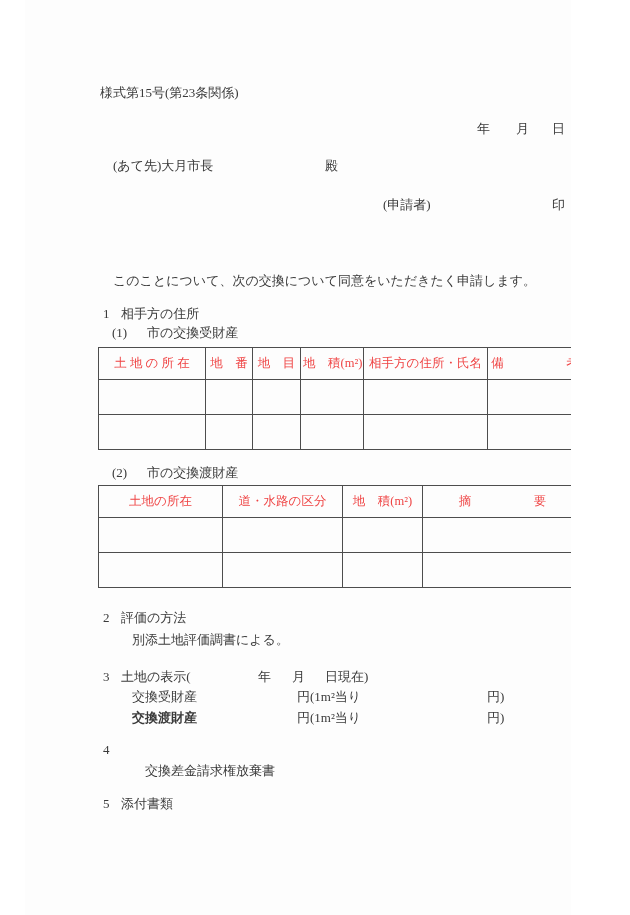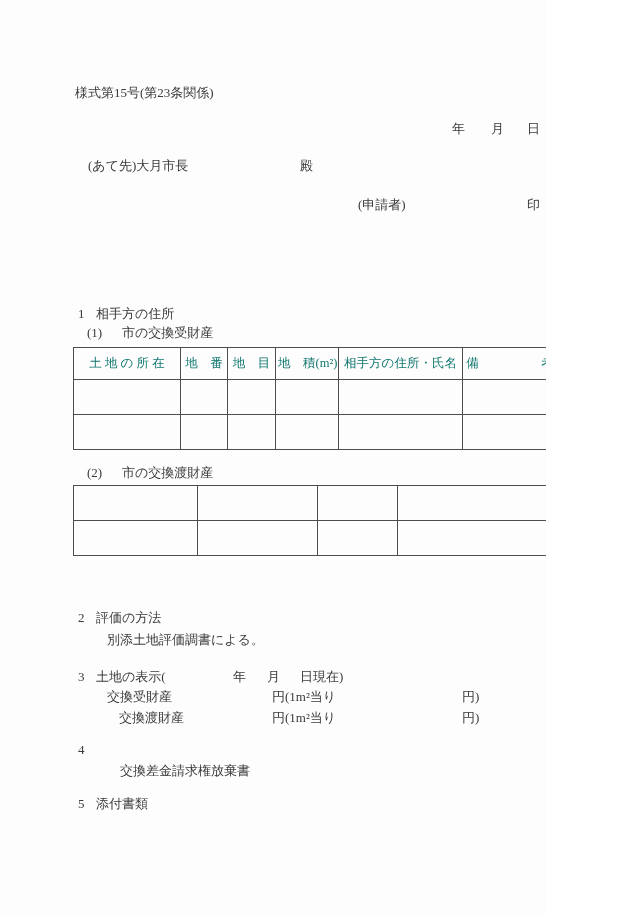--- a/index.html
+++ b/index.html
@@ -4,33 +4,34 @@
 <style>
   html,body { margin:0; padding:0; }
   .page {
     position:relative;
     width:546px; height:915px;
     background:#fdfdfd;
     font-family:"Liberation Serif","DejaVu Serif",serif;
     font-size:13px;
     color:#3a3a3a;
     overflow:hidden;
+    margin-left:25px;
   }
   .abs { position:absolute; white-space:pre; line-height:1.3; }
   table.doc {
     position:absolute;
     border-collapse:collapse;
     table-layout:fixed;
     background:transparent;
   }
   table.doc th, table.doc td {
     border:1px solid #4d4d4d;
     font-weight:normal;
     font-size:12.5px;
-    color:#0f766e;
+    color:#ef4444;
     text-align:center;
     white-space:pre;
     padding:0 2px;
     overflow:hidden;
   }
   table.doc th { height:31px; }
   table.doc td { height:34px; }
 </style>
 </head>
 <body>
@@ -43,20 +44,21 @@
   <span class="abs" style="left:491px; top:121px;">月</span>
   <span class="abs" style="left:527px; top:121px;">日</span>
 
   <span class="abs" style="left:88px; top:158px;">(あて先)大月市長</span>
   <span class="abs" style="left:300px; top:158px;">殿</span>
 
   <span class="abs" style="left:358px; top:197px;">(申請者)</span>
   <span class="abs" style="left:527px; top:197px;">印</span>
 
 
+  <span class="abs" style="left:88px; top:273px;">このことについて、次の交換について同意をいただきたく申請します。</span>
 
   <span class="abs" style="left:78px; top:306px;">1</span>
   <span class="abs" style="left:96px; top:306px;">相手方の住所</span>
 
   <span class="abs" style="left:87px; top:325px;">(1)</span>
   <span class="abs" style="left:122px; top:325px;">市の交換受財産</span>
 
   <table class="doc" style="left:73px; top:347px; width:484px;">
     <colgroup>
       <col style="width:107px">
@@ -98,20 +100,26 @@
   <span class="abs" style="left:122px; top:465px;">市の交換渡財産</span>
 
   <table class="doc" style="left:73px; top:485px; width:484px;">
     <colgroup>
       <col style="width:124px">
         <col style="width:120px">
         <col style="width:80px">
         <col style="width:160px">
     </colgroup>
     <tbody>
+        <tr>
+      <th>土地の所在</th>
+      <th>道・水路の区分</th>
+      <th>地　積(m²)</th>
+      <th>摘　　　　　要</th>
+    </tr>
     <tr>
       <td></td>
       <td></td>
       <td></td>
       <td></td>
     </tr>
     <tr>
       <td></td>
       <td></td>
       <td></td>
@@ -127,21 +135,21 @@
   <span class="abs" style="left:78px; top:669px;">3</span>
   <span class="abs" style="left:96px; top:669px;">土地の表示(</span>
   <span class="abs" style="left:233px; top:669px;">年</span>
   <span class="abs" style="left:267px; top:669px;">月</span>
   <span class="abs" style="left:300px; top:669px;">日現在)</span>
 
   <span class="abs" style="left:107px; top:689px;">交換受財産</span>
   <span class="abs" style="left:272px; top:689px;">円(1m²当り</span>
   <span class="abs" style="left:462px; top:689px;">円)</span>
 
-  <span class="abs" style="left:119px; top:710px;">交換渡財産</span>
+  <span class="abs" style="left:107px; top:710px;font-weight:bold;">交換渡財産</span>
   <span class="abs" style="left:272px; top:710px;">円(1m²当り</span>
   <span class="abs" style="left:462px; top:710px;">円)</span>
 
   <span class="abs" style="left:78px; top:742px;">4</span>
   <span class="abs" style="left:120px; top:763px;">交換差金請求権放棄書</span>
 
   <span class="abs" style="left:78px; top:796px;">5</span>
   <span class="abs" style="left:96px; top:796px;">添付書類</span>
 
 </div>

